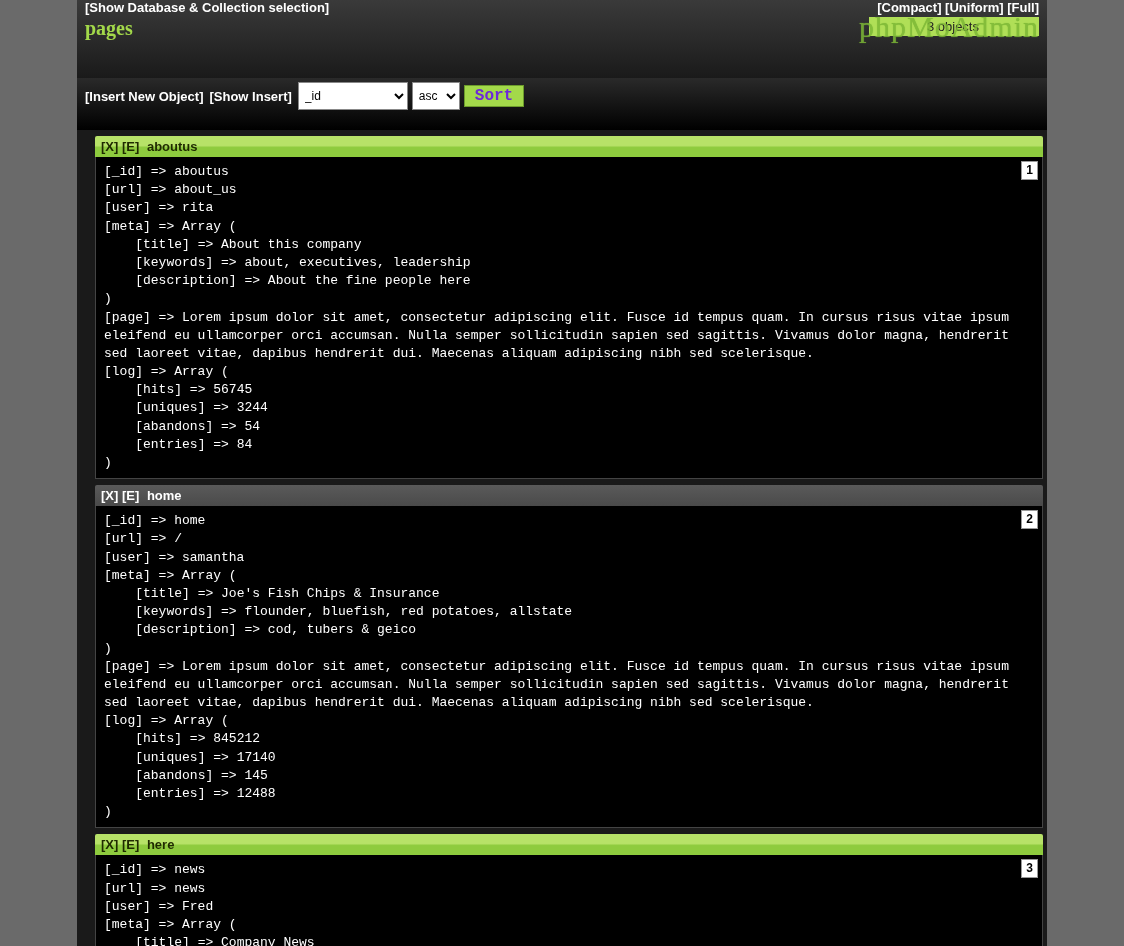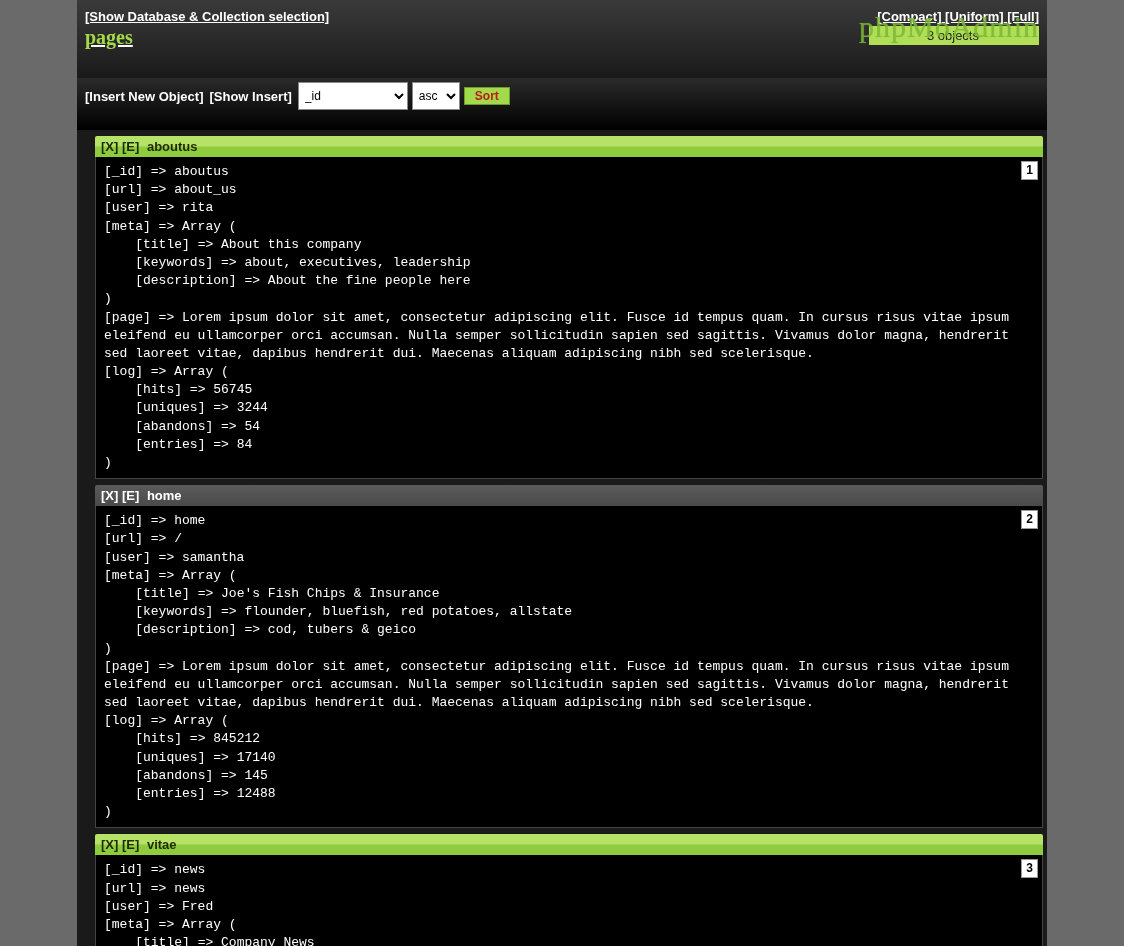--- a/index.html
+++ b/index.html
@@ -9,24 +9,23 @@
     font-size: 13px;
     color: #fff;
   }
   .container {
     width: 970px;
     margin: 0 auto;
     background: #1a1a1a;
   }
   .header {
     background: linear-gradient(to bottom, #3a3a3a, #1a1a1a);
-    padding: 9px 8px 0 8px;
+    padding: 0 8px 0 8px;
     position: relative;
     min-height: 78px;
-    text-decoration: underline;
   }
   .header-top {
     display: flex;
     justify-content: space-between;
     align-items: flex-start;
   }
   .header-left { flex: 1; }
   .link { color: #fff; font-weight: bold; cursor: pointer; }
   .collection-name {
     color: #a3d94a;
@@ -74,25 +73,26 @@
     border: 1px solid #888;
     font-size: 12px;
     padding: 1px 2px;
     height: 28px;
   }
   .sort-field-select { width: 110px; }
   .sort-dir-select { width: 48px; }
   .sort-button {
     background: #a3d94a;
     border: 1px solid #6c9c2b;
-    color: #b91c1c;
+    color: #6d28d9;
     font-weight: bold;
     padding: 1px 10px;
     cursor: pointer;
-    font-size: 12px;
+    font-size: 16px;
+    font-family: Liberation Mono, monospace;
   }
   .objects { padding: 0 4px 6px 4px; }
   .object { margin-top: 6px; padding-left: 14px; }
   .object-header {
     background: linear-gradient(to bottom, #b7e268 0%, #b7e268 45%, #8ecb3e 55%, #8ecb3e 100%);
     color: #1f2a00;
     padding: 3px 6px;
     font-weight: bold;
     font-size: 13px;
     border-radius: 2px 2px 0 0;
@@ -191,21 +191,21 @@
 )
 [page] =&gt; Lorem ipsum dolor sit amet, consectetur adipiscing elit. Fusce id tempus quam. In cursus risus vitae ipsum eleifend eu ullamcorper orci accumsan. Nulla semper sollicitudin sapien sed sagittis. Vivamus dolor magna, hendrerit sed laoreet vitae, dapibus hendrerit dui. Maecenas aliquam adipiscing nibh sed scelerisque.
 [log] =&gt; Array (
     [hits] =&gt; 845212
     [uniques] =&gt; 17140
     [abandons] =&gt; 145
     [entries] =&gt; 12488
 )<div class="object-index">2</div></div>
       </div>
       <div class="object idx-2">
-        <div class="object-header"><span class="action">[X]</span> <span class="action">[E]</span><span class="obj-title"> vitae</span></div>
+        <div class="object-header"><span class="action">[X]</span> <span class="action">[E]</span><span class="obj-title"> here</span></div>
         <div class="object-body">[_id] =&gt; news
 [url] =&gt; news
 [user] =&gt; Fred
 [meta] =&gt; Array (
     [title] =&gt; Company News
     [keywords] =&gt; updates, news, what's happening
     [description] =&gt; News and events
 )
 [page] =&gt; Lorem ipsum dolor sit amet, consectetur adipiscing elit. Fusce id tempus quam. In cursus risus vitae ipsum eleifend eu<div class="object-index">3</div></div>
       </div>

